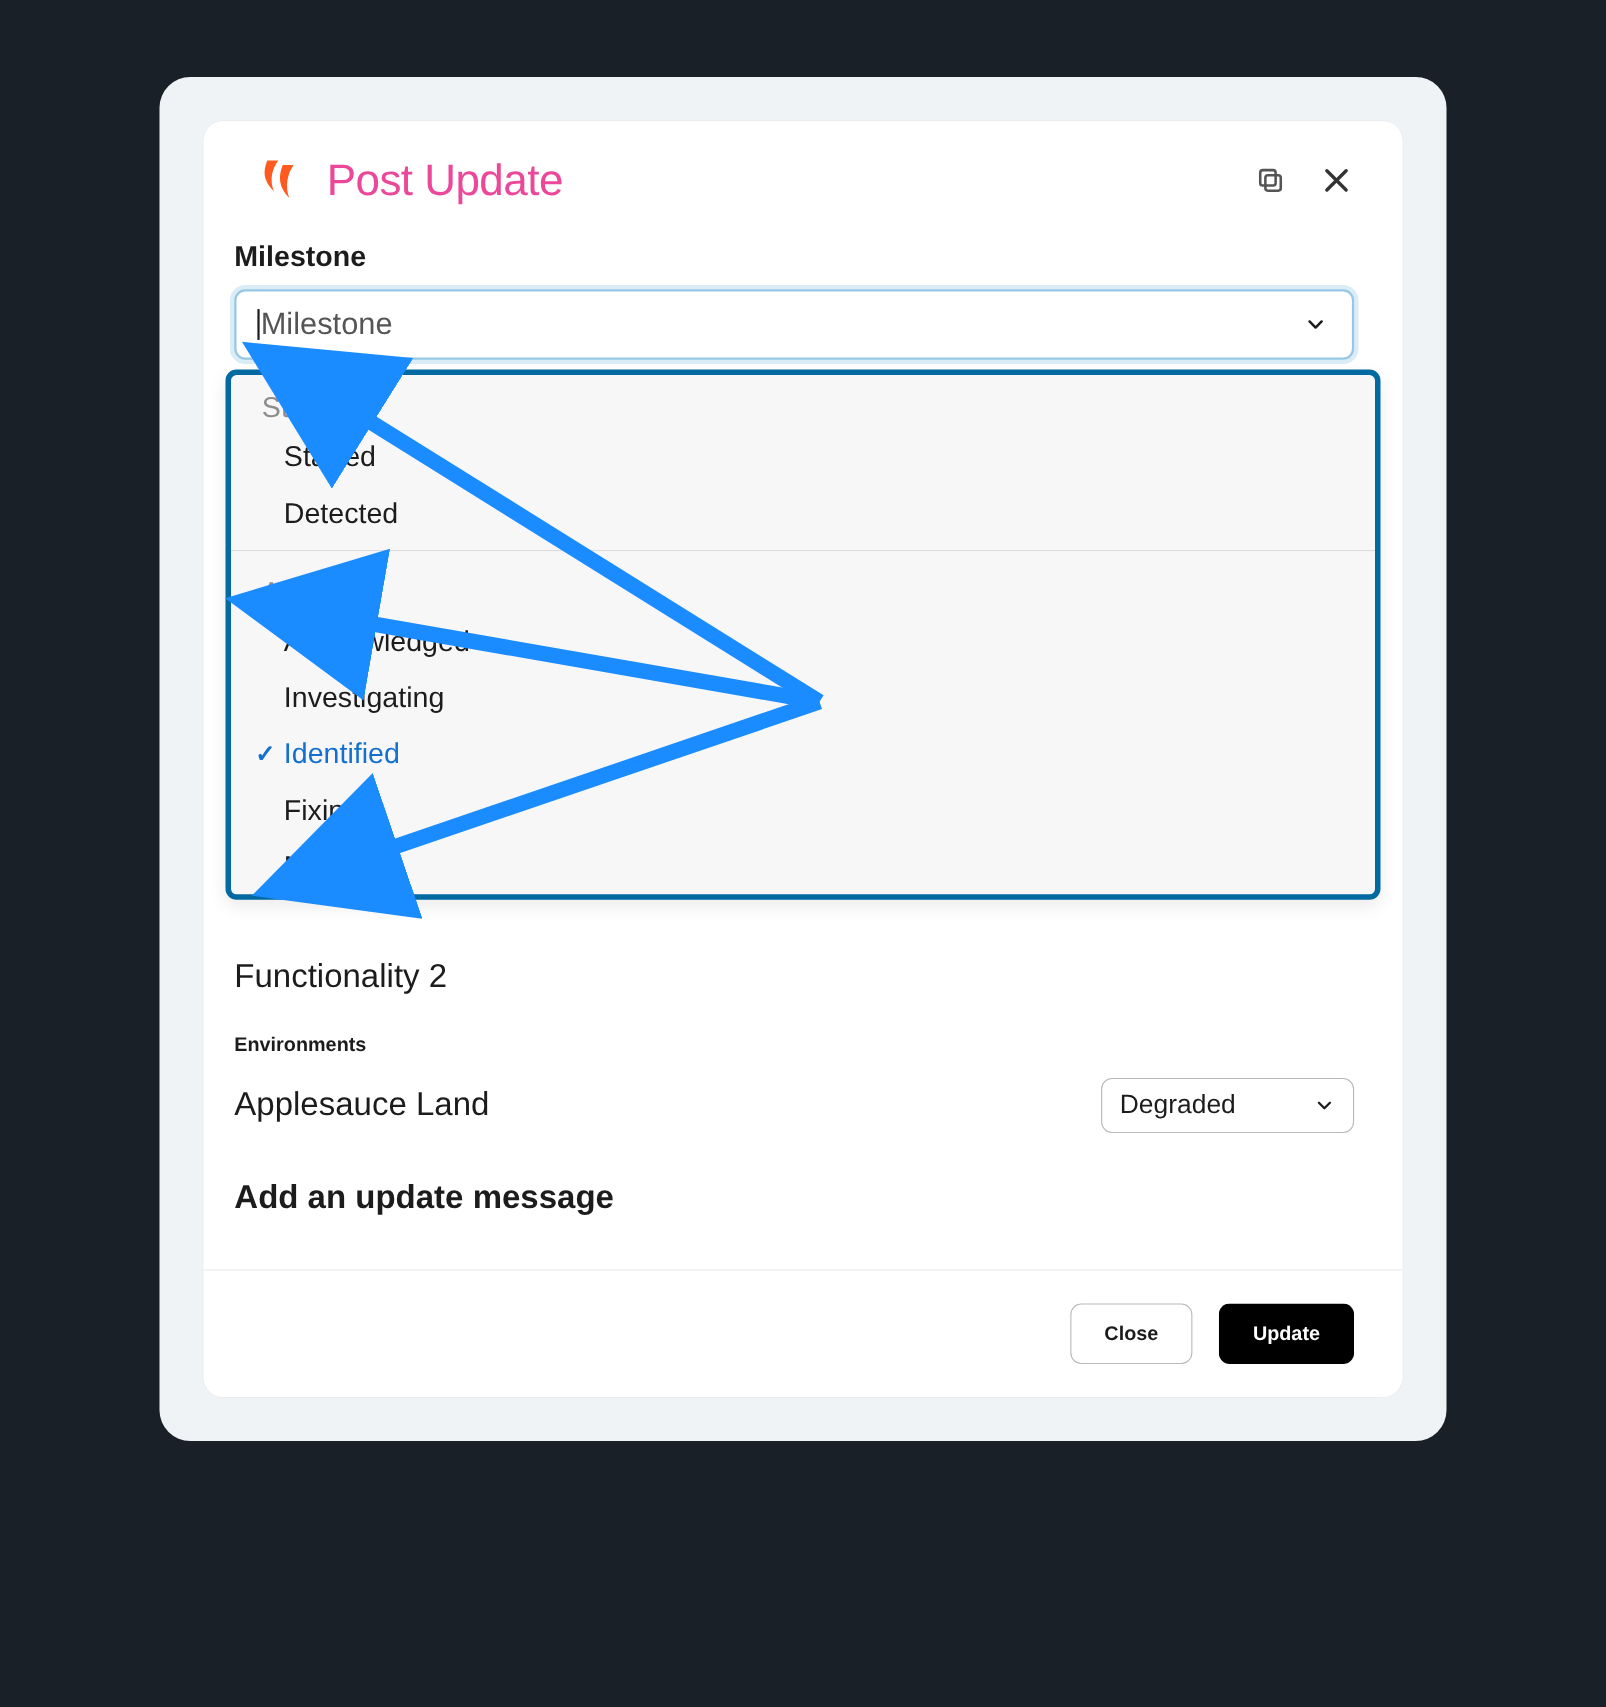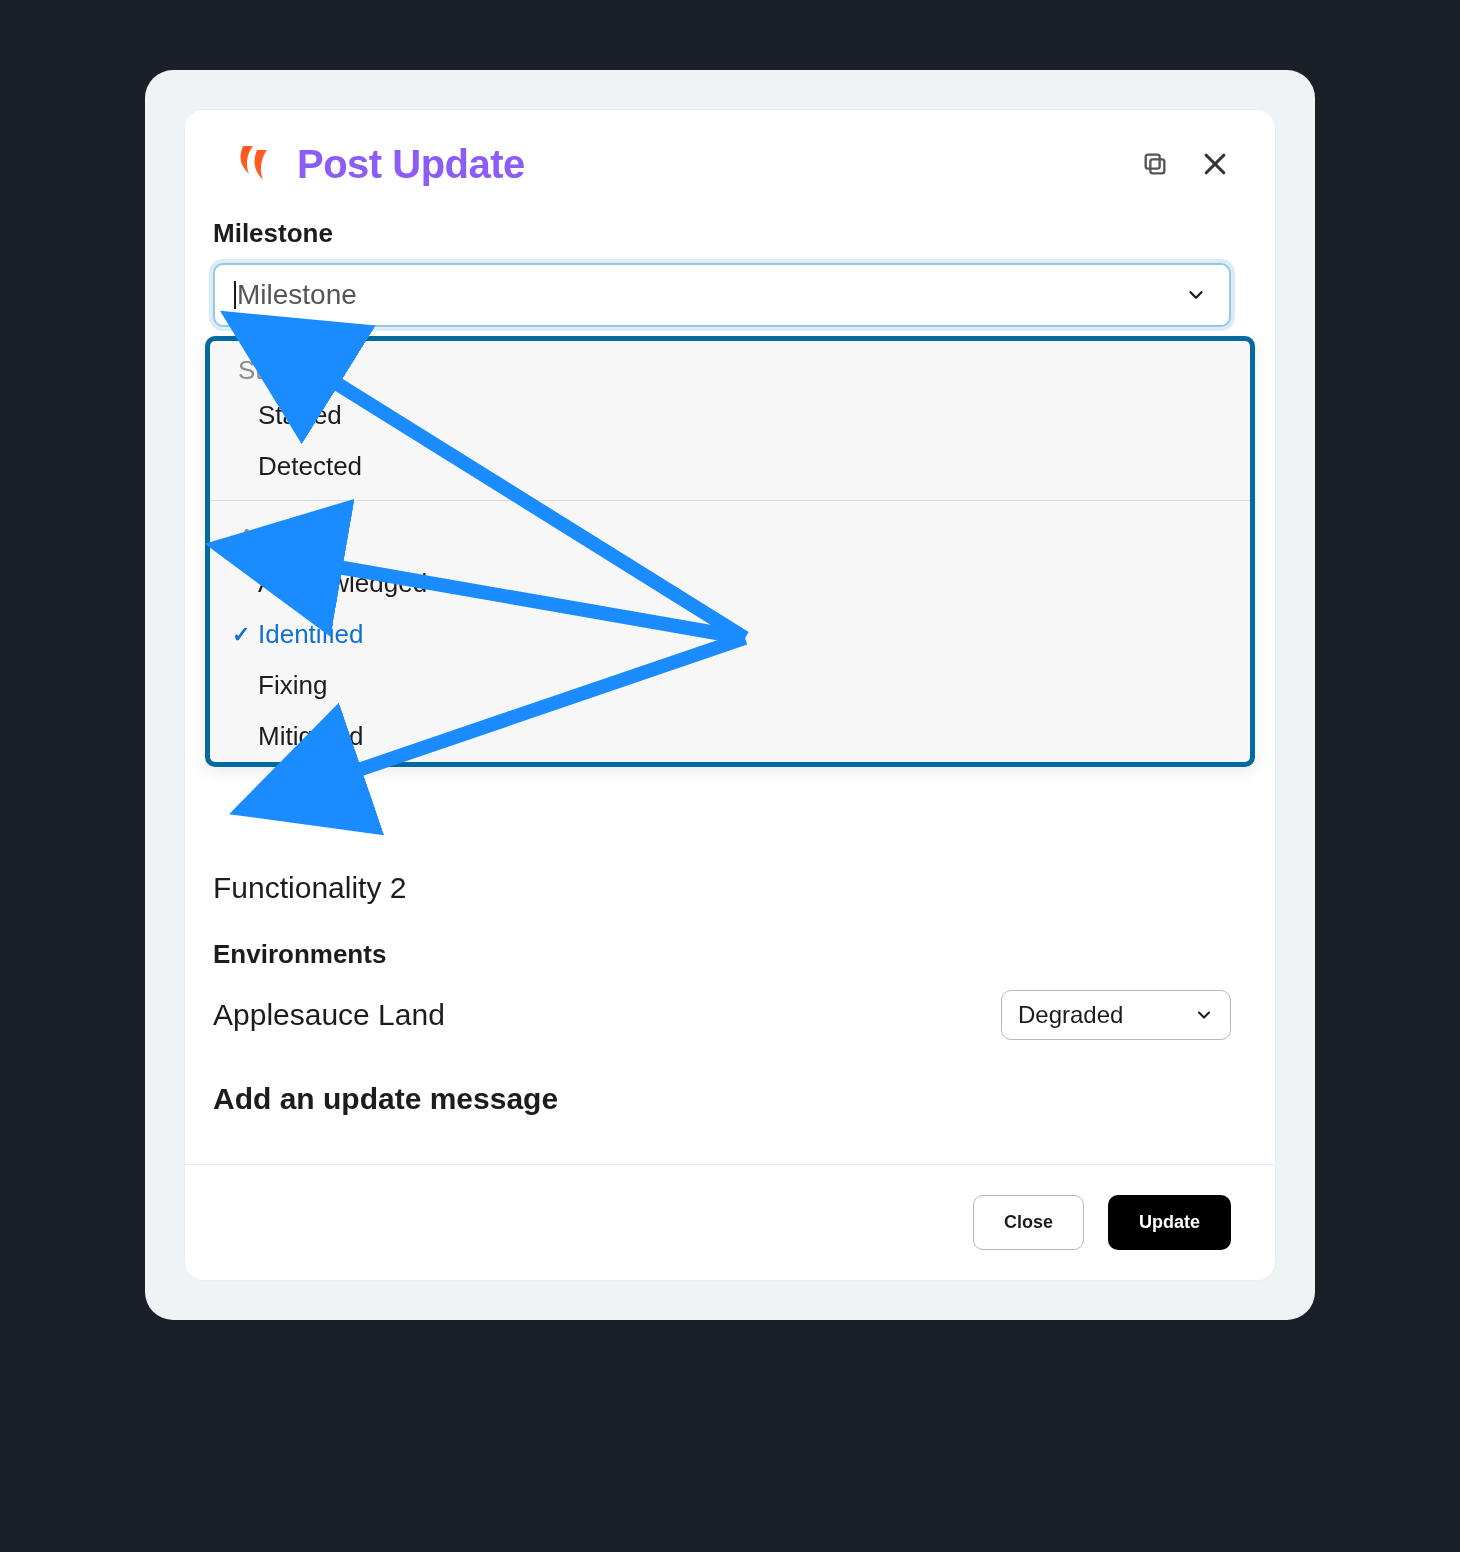--- a/index.html
+++ b/index.html
@@ -35,22 +35,22 @@
     .logo {
       width: 48px;
       height: 48px;
       display: flex;
       align-items: center;
       justify-content: center;
       margin-right: 20px;
     }
     .modal-title {
       font-size: 40px;
-      font-weight: 700;
-      color: #8b5cf6;
+      font-weight: 400;
+      color: #ec4899;
       letter-spacing: -0.5px;
       flex: 1;
     }
     .header-actions {
       display: flex;
       gap: 28px;
       align-items: center;
     }
     .icon-btn {
       width: 32px;
@@ -161,21 +161,21 @@
       min-width: 230px;
       display: flex;
       align-items: center;
       justify-content: space-between;
       font-size: 24px;
       color: #1d1c1d;
       background: #fff;
       cursor: pointer;
     }
     .section-title {
-      font-size: 26px;
+      font-size: 18px;
       font-weight: 700;
       color: #1d1c1d;
       padding: 20px 0 6px 0;
     }
     .update-title {
       font-size: 30px;
       font-weight: 800;
       color: #1d1c1d;
       padding: 28px 0 24px 0;
     }
@@ -254,20 +254,21 @@
         </svg>
       </div>
 
       <div class="dropdown">
         <div class="group-label">Started</div>
         <div class="option">Started</div>
         <div class="option">Detected</div>
         <div class="divider"></div>
         <div class="group-label">Active</div>
         <div class="option">Acknowledged</div>
+        <div class="option">Investigating</div>
         <div class="option selected">Identified</div>
         <div class="option">Fixing</div>
         <div class="option">Mitigated</div>
       </div>
 
       <svg class="arrows-svg" width="1090" height="700">
         <defs>
           <marker id="ah" markerWidth="10" markerHeight="10" refX="2" refY="5" orient="auto">
             <path d="M0,0 L10,5 L0,10 Z" fill="#1a8cff"></path>
           </marker>

